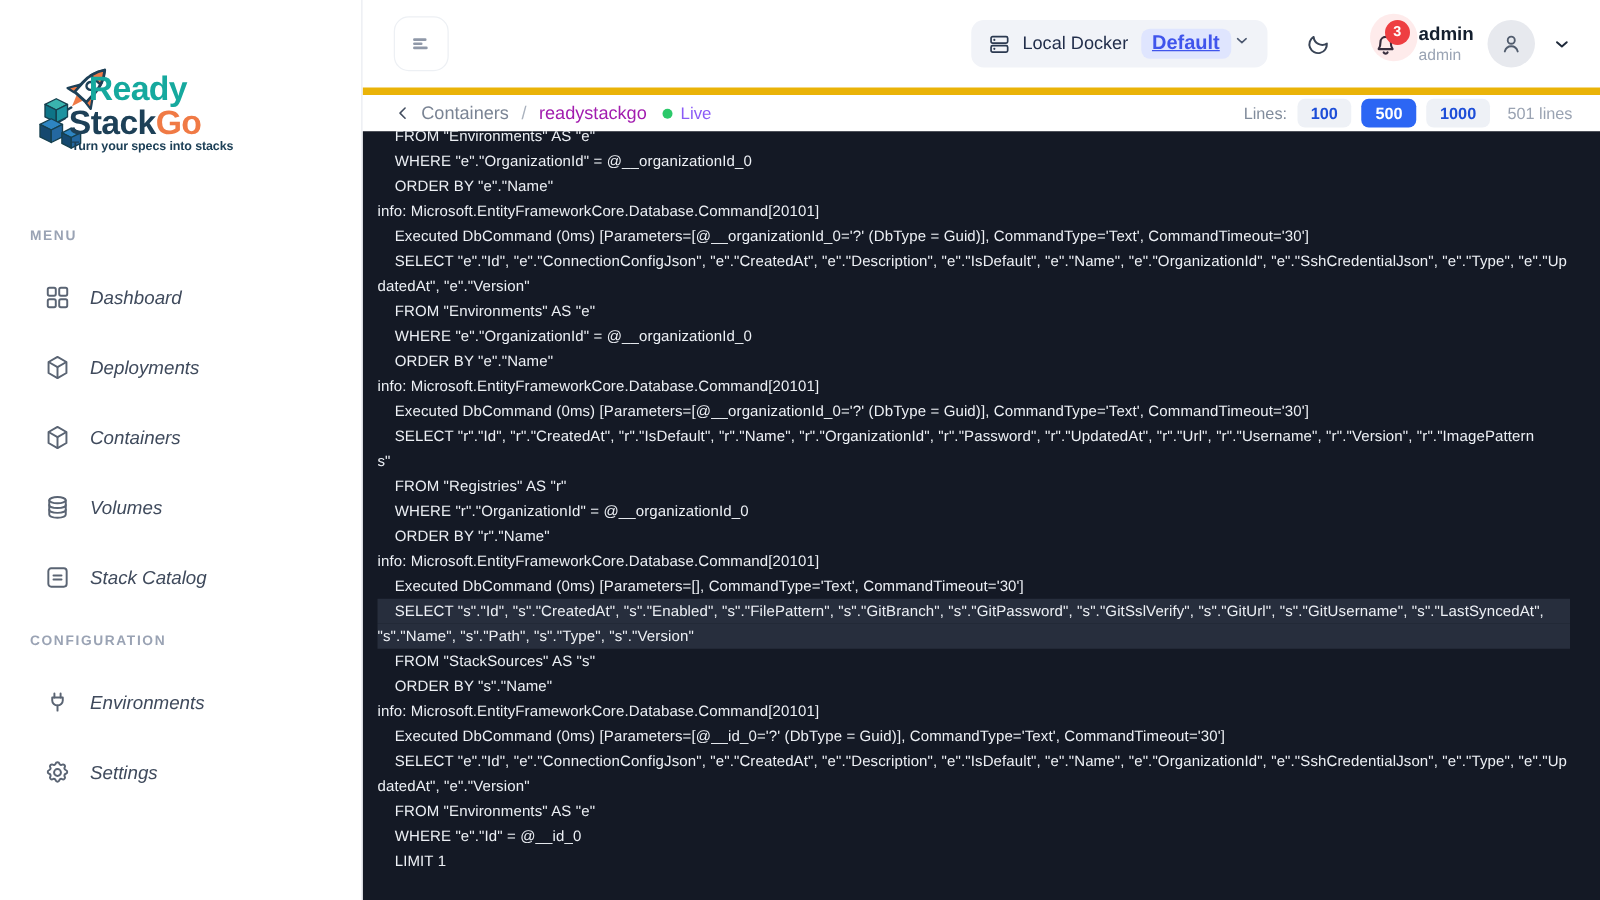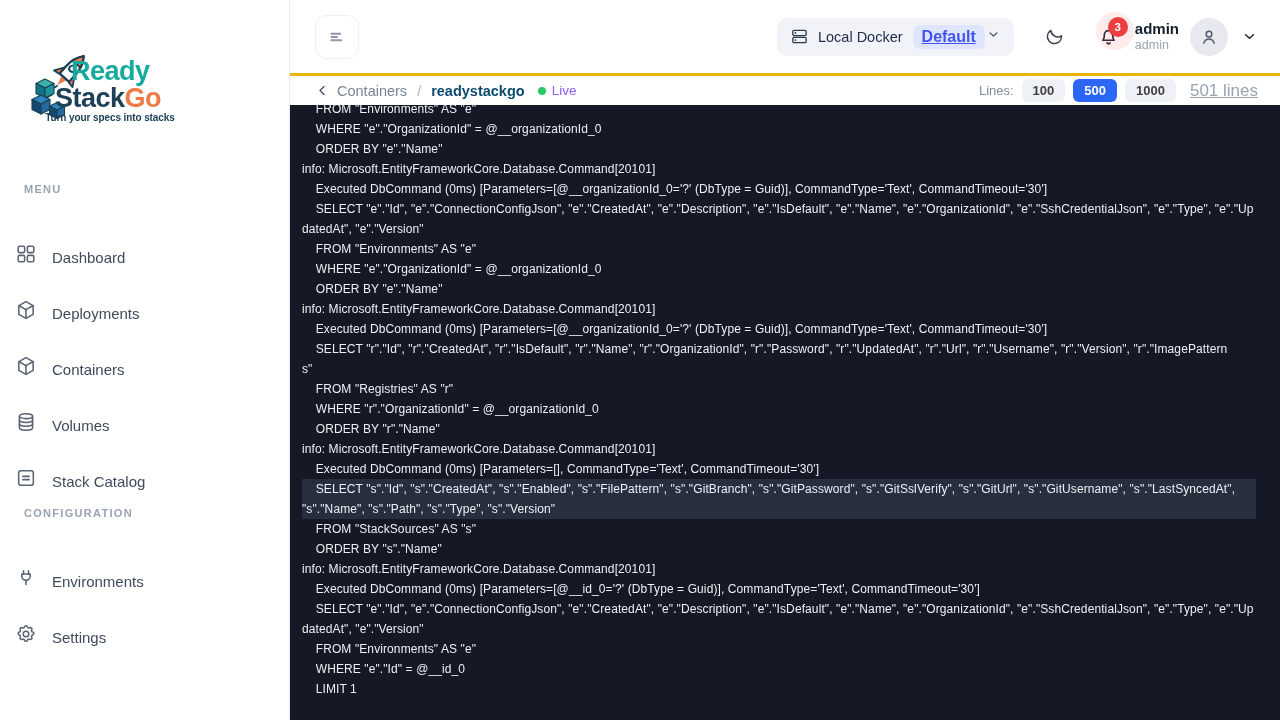--- a/index.html
+++ b/index.html
@@ -7,32 +7,32 @@
   *{box-sizing:border-box;}
   .app{display:flex;width:1280px;height:720px;}
 
   
   .sidebar{width:290px;height:720px;background:#ffffff;border-right:1px solid #e9ecf1;position:relative;flex:0 0 290px;}
   .logo-box{position:absolute;left:30px;top:42px;width:160px;height:88px;}
   .logo-gfx{position:absolute;left:0;top:2px;}
   .logo-line1{position:absolute;left:41px;top:14px;font-size:27px;font-weight:800;color:#16a99e;letter-spacing:-0.5px;}
   .logo-line2{position:absolute;left:25px;top:41px;font-size:27px;font-weight:800;letter-spacing:-0.5px;color:#1d4057;white-space:nowrap;}
   .logo-line2 .go{color:#f07a45;}
-  .tagline{position:absolute;left:0;top:70px;width:160px;text-align:center;font-size:10px;font-weight:700;color:#1d4057;letter-spacing:-0.1px;white-space:nowrap;}
+  .tagline{position:absolute;left:12px;top:70px;width:160px;text-align:center;font-size:10px;font-weight:700;color:#1d4057;letter-spacing:-0.1px;white-space:nowrap;}
   .nav{position:absolute;left:0;top:180px;width:100%;}
   .section-label{margin:0 0 0 24px;font-size:11px;font-weight:700;letter-spacing:1.3px;color:#9aa3b4;height:30px;line-height:18px;}
   .section-label.cfg{margin-top:14px;}
-  .menu-item{height:56px;display:flex;align-items:flex-end;padding-left:14px;cursor:pointer;}
+  .menu-item{height:56px;display:flex;align-items:center;padding-left:34px;cursor:pointer;font-style:italic;}
   .mi-icon{width:24px;height:24px;margin-right:14px;display:flex;align-items:center;justify-content:center;}
   .mi-icon svg{stroke:#5a6473;fill:none;stroke-width:1.7;stroke-linecap:round;stroke-linejoin:round;}
   .mi-label{font-size:15px;font-weight:500;color:#3f4a5c;}
 
   
   .main{width:990px;display:flex;flex-direction:column;}
-  .topbar{height:76px;background:#fff;border-bottom:3px solid #eab308;display:flex;align-items:center;padding:0 22px 0 25px;}
+  .topbar{height:76px;background:#fff;border-bottom:6px solid #eab308;display:flex;align-items:center;padding:0 22px 0 25px;}
   .hamburger-btn{width:44px;height:44px;border:1.5px solid #edf0f4;border-radius:12px;background:#fff;display:flex;align-items:center;justify-content:center;cursor:pointer;}
   .hamburger-btn svg{stroke:#8f98a8;stroke-width:2.3;stroke-linecap:round;fill:none;}
   .top-right{margin-left:auto;display:flex;align-items:center;}
   .env-pill{height:38px;background:#f1f3f8;border-radius:10px;display:flex;align-items:center;padding:0 13px;cursor:pointer;}
   .env-pill .srv{display:flex;margin-right:9px;}
   .env-pill .srv svg{stroke:#2b3950;stroke-width:1.7;fill:none;stroke-linecap:round;}
   .env-name{font-size:14.5px;font-weight:500;color:#222e4b;margin-right:10px;}
   .env-badge{background:#dfe5fe;color:#4055ec;font-size:16px;font-weight:700;padding:3px 9px;border-radius:7px;margin-right:1px;text-decoration:underline;}
   .env-pill .chev svg,.caret svg{stroke:#4c5870;stroke-width:2;fill:none;stroke-linecap:round;stroke-linejoin:round;}
   .moon-btn{margin-left:30px;display:flex;cursor:pointer;}
@@ -48,29 +48,29 @@
   .avatar svg{stroke:#515c6d;stroke-width:1.8;fill:none;stroke-linecap:round;}
   .caret{margin-left:13px;display:flex;cursor:pointer;}
   .caret svg{stroke:#1f2a3a;stroke-width:2.2;}
 
   
   .pathbar{height:29px;background:#fff;display:flex;align-items:center;padding:0 22px 0 25px;}
   .back-chev{display:flex;margin-right:7px;cursor:pointer;}
   .back-chev svg{stroke:#434e60;stroke-width:2;fill:none;stroke-linecap:round;stroke-linejoin:round;}
   .bc-parent{font-size:14.5px;color:#7a8494;margin-right:10px;cursor:pointer;}
   .bc-sep{font-size:14.5px;color:#aab2be;margin-right:10px;}
-  .bc-current{font-size:14.5px;font-weight:700;color:#0c4a6e;margin-right:13px;}
+  .bc-current{font-size:14.5px;font-weight:400;color:#a21caf;margin-right:13px;}
   .live-dot{width:8px;height:8px;border-radius:50%;background:#2bc96a;margin-right:6px;}
   .live-label{font-size:13.5px;color:#8b5cf6;}
   .lines-group{margin-left:auto;display:flex;align-items:center;gap:8px;}
   .lines-label{font-size:13px;color:#818c9c;}
   .lines-btn{height:23px;padding:0 11px;border-radius:6px;border:none;font-size:13px;font-weight:600;
-    background:#eef1f6;color:#404040;font-family:inherit;cursor:pointer;display:flex;align-items:center;}
+    background:#eef1f6;color:#1d4ed8;font-family:inherit;cursor:pointer;display:flex;align-items:center;}
   .lines-btn.sel{background:#2c66f4;color:#fff;text-align:center;}
-  .lines-total{font-size:17px;color:#9aa3b2;margin-left:6px;text-decoration:underline;}
+  .lines-total{font-size:13px;color:#9aa3b2;margin-left:6px;}
 
   
   .logpanel{height:615px;background:#141925;overflow:hidden;padding:0 24px 0 12px;cursor:text;}
   .logscroll{margin-top:-6px;}
   .log-row{font-size:12px;line-height:20px;height:20px;white-space:pre;color:#edf0f5;letter-spacing:0.1px;}
   .log-row.hl{background:#272e3d;}
 </style>
 </head>
 <body>
 

